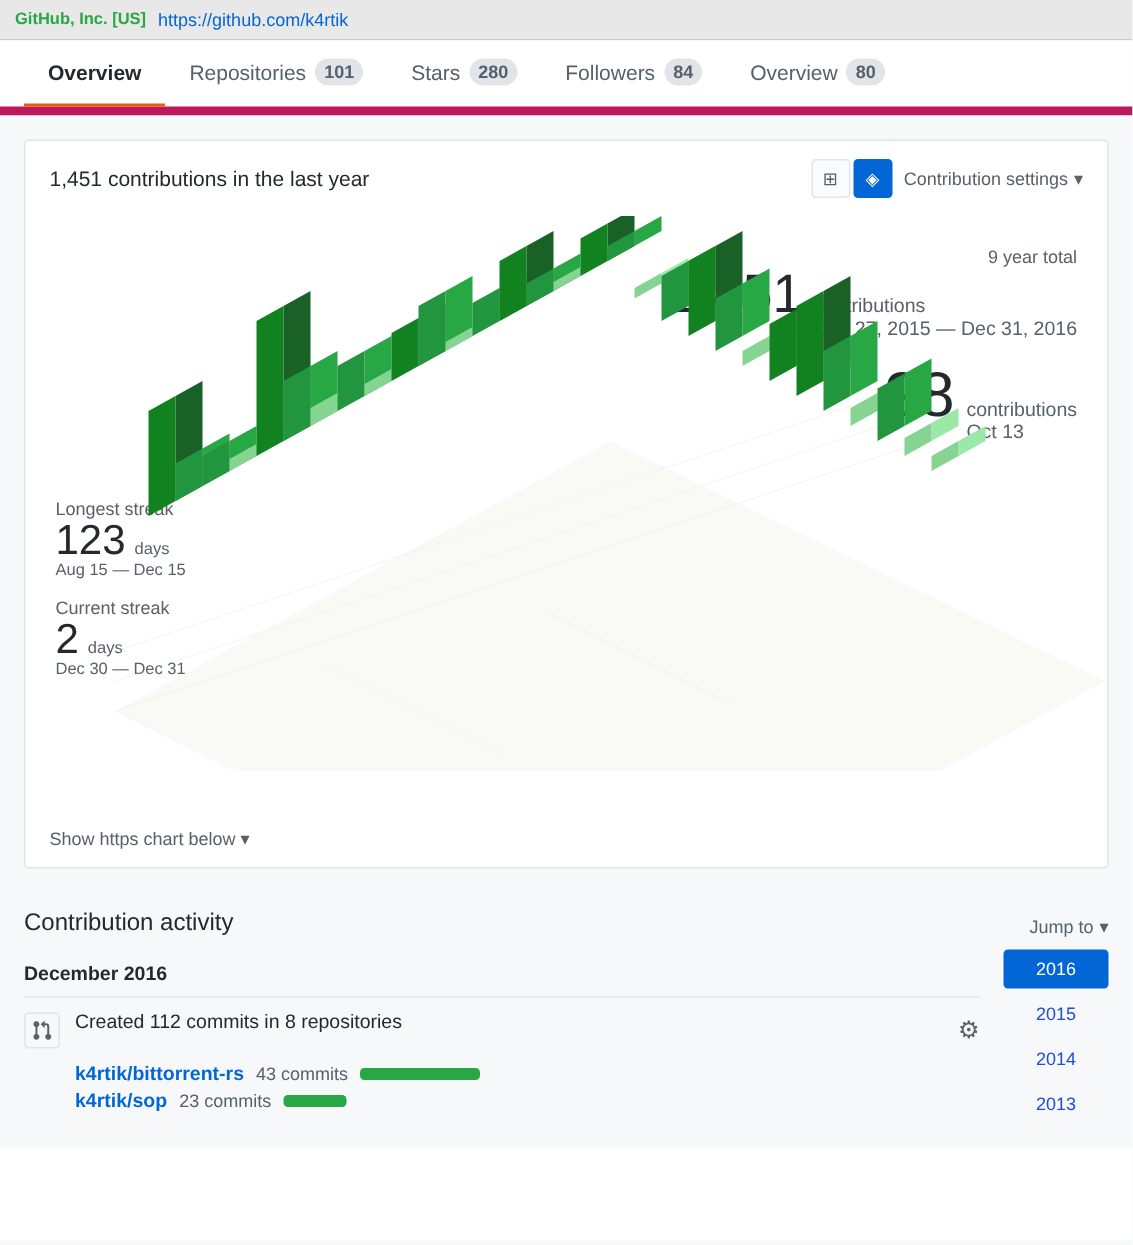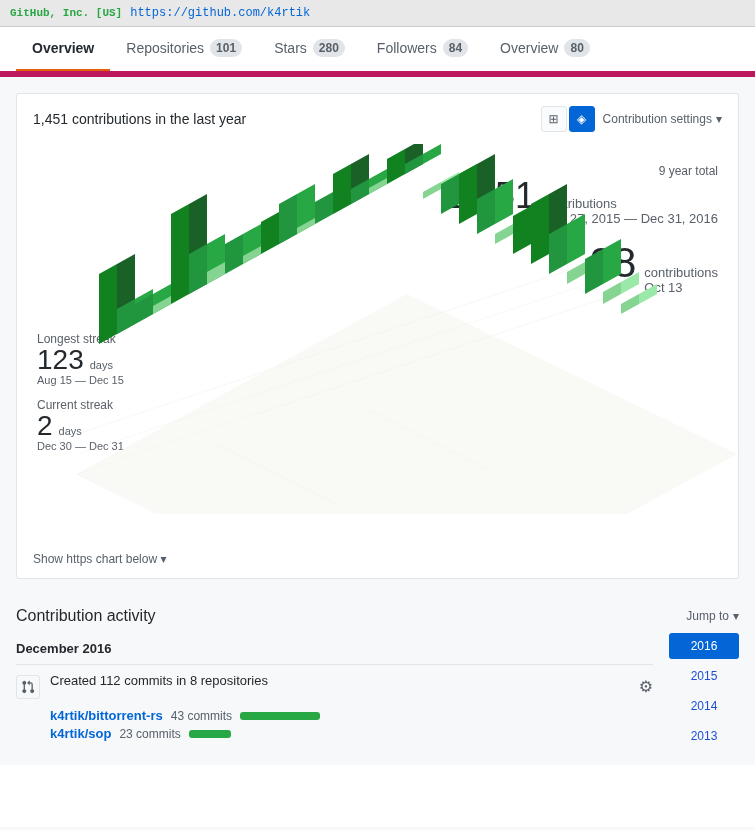--- a/index.html
+++ b/index.html
@@ -7,21 +7,20 @@
 
     
     .browser-bar {
       background: #e8e8e8;
       border-bottom: 1px solid #ccc;
       padding: 6px 10px;
       display: flex;
       align-items: center;
       gap: 8px;
       font-size: 12px;
-      font-family: Liberation Mono, monospace;
     }
     .browser-favicon {
       color: #28a745;
       font-weight: bold;
       font-size: 11px;
     }
     .browser-url {
       color: #0366d6;
       font-size: 12px;
     }
@@ -163,21 +162,21 @@
     
     .iso-svg {
       position: absolute;
       bottom: 60px;
       left: 0;
       right: 0;
     }
     .activity-header-row {
       display: flex;
       justify-content: space-between;
-      align-items: center;
+      align-items: flex-end;
       margin-bottom: 8px;
     }
     .activity-title {
       font-size: 16px;
       font-weight: 400;
       color: #24292e;
     }
     .jump-to {
       display: flex;
       align-items: center;

